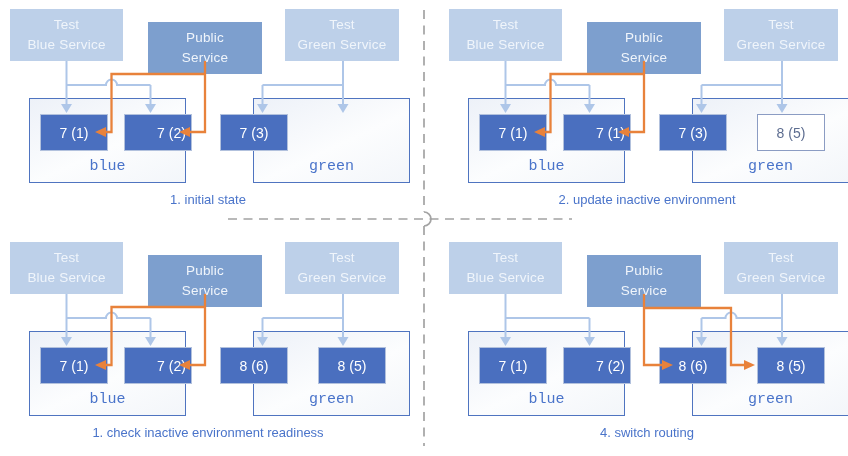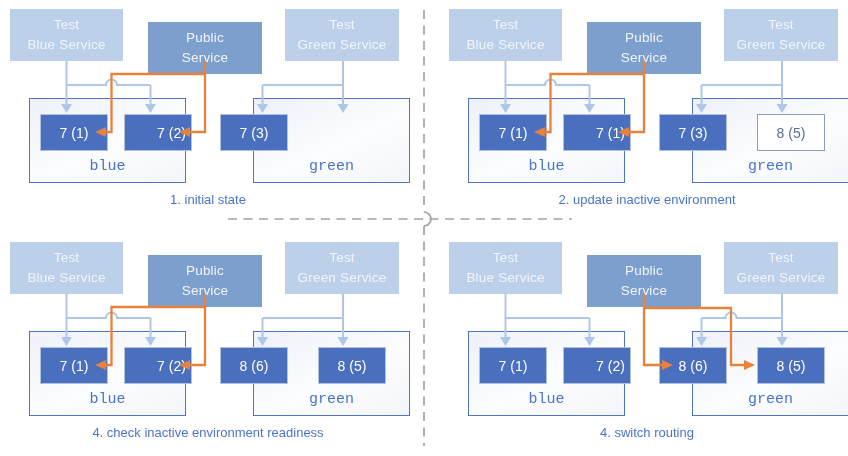--- a/index.html
+++ b/index.html
@@ -237,21 +237,21 @@
           <polygon class="laf" points="337.5,104 348.5,104 343,113"></polygon>
         </g>
         <g>
           <path class="oa" d="M205,61 V132 H190"></path>
           <polygon class="oaf" points="190,127 190,137 179,132"></polygon>
           <path class="oa" d="M205,74 H111.5 V132 H106"></path>
           <polygon class="oaf" points="106,127 106,137 95,132"></polygon>
         </g>
       </svg>
 
-      <div class="caption">4. check inactive environment readiness</div>
+      <div class="caption">1. check inactive environment readiness</div>
     </div>
       <div class="quadrant" style="left: 439px; top: 233px;">
 
       <div class="svc test svc-0">
         <div>Test</div>
         <div>Blue Service</div>
       </div>
       <div class="svc public svc-1">
         <div>Public</div>
         <div>Service</div>

